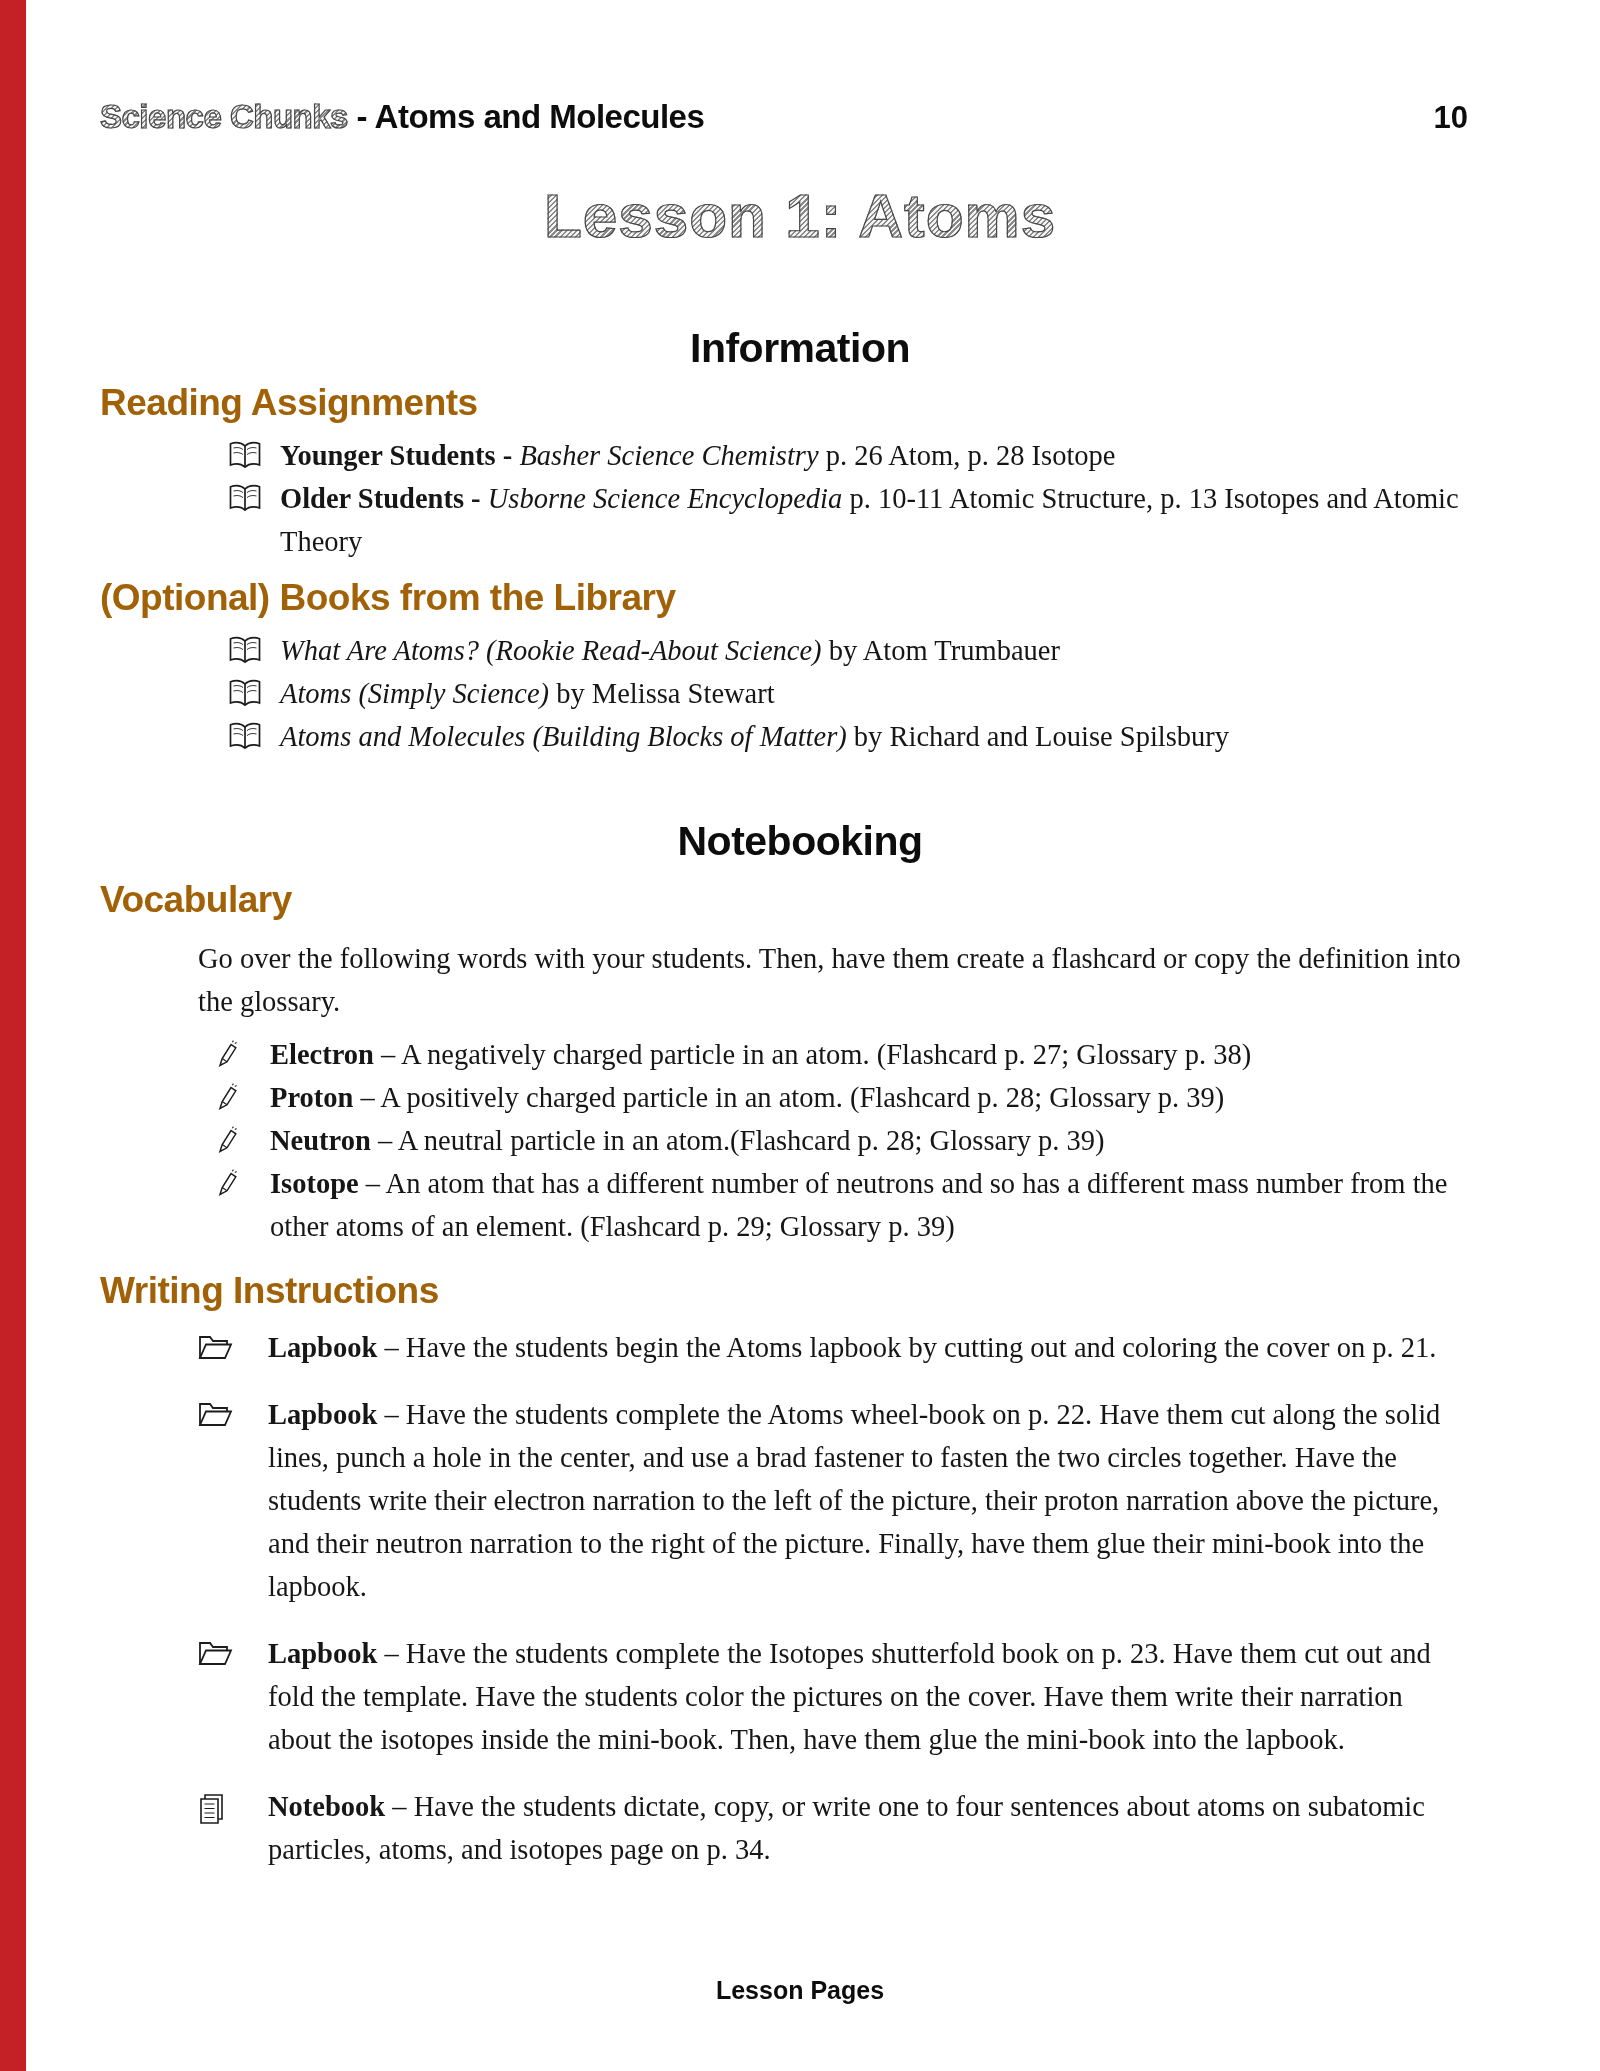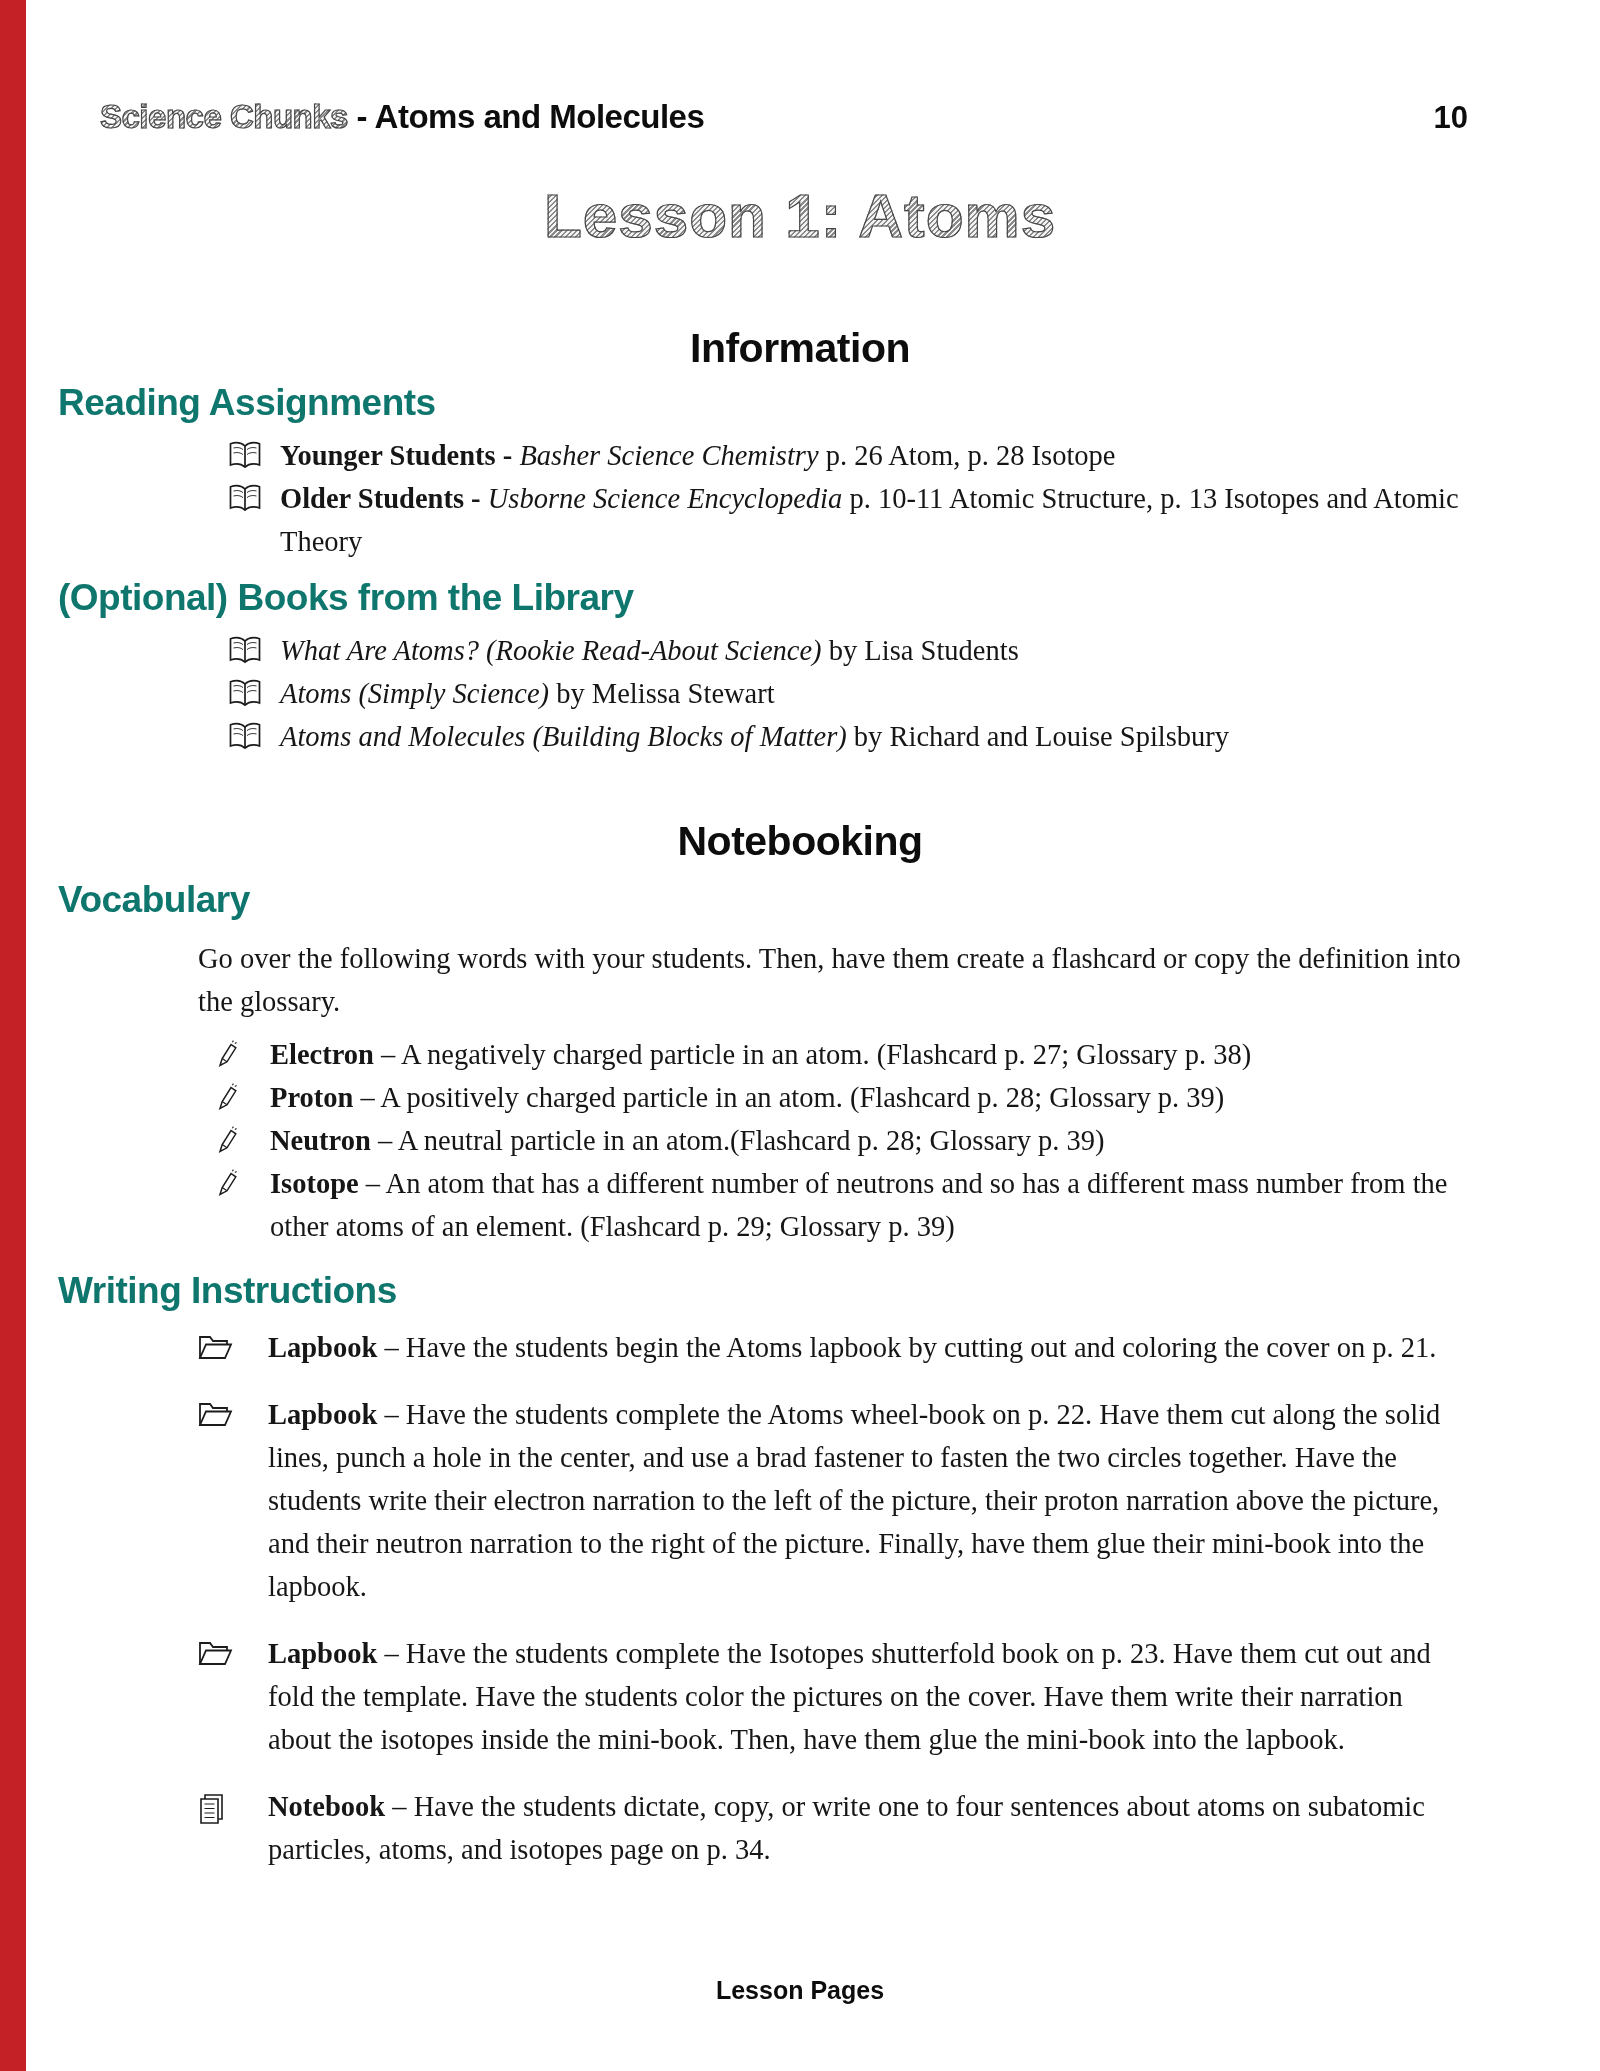--- a/index.html
+++ b/index.html
@@ -43,22 +43,22 @@
   }
 
   .section-heading {
     text-align:center; font-size:41px; font-weight:700; color:#0d0d0d;
     letter-spacing:-0.5px;
   }
   .section-heading.information { margin-top:74px; }
   .section-heading.notebooking { margin-top:60px; }
 
   .sub-heading {
-    font-size:37px; font-weight:700; color:#0f766e;
-    margin-left:58px; letter-spacing:-0.5px;
+    font-size:37px; font-weight:700; color:#a16207;
+    margin-left:100px; letter-spacing:-0.5px;
   }
   .sub-heading.reading      { margin-top:10px; }
   .sub-heading.library      { margin-top:14px; }
   .sub-heading.vocabulary   { margin-top:14px; }
   .sub-heading.writing      { margin-top:22px; }
 
   .body-text { font-size:28.5px; line-height:43px; color:#161616;padding-left:40px; }
 
   .item-list { margin-top:10px; }
   .info-item { position:relative; padding-left:240px; padding-right:120px; }
@@ -127,21 +127,21 @@
 <div class="sub-heading library sans">(Optional) Books from the Library</div>
 <div class="item-list body-text">
   <div class="info-item">
     <span class="bullet-icon">
       <svg width="34" height="30" viewBox="0 0 34 30">
           <path d="M17 6 C13 2.2 7 2.2 2.5 3.8 L2.5 25 C7 23.4 13 23.4 17 27 C21 23.4 27 23.4 31.5 25 L31.5 3.8 C27 2.2 21 2.2 17 6 Z" fill="none" stroke="#1c1c1c" stroke-width="1.7"></path>
           <path d="M17 6 L17 27" stroke="#1c1c1c" stroke-width="1.7"></path>
           <path d="M5.5 8 C9 7 13 7.6 15 9.6 M5.5 13 C9 12 13 12.6 15 14.6 M19 9.6 C21 7.6 25 7 28.5 8 M19 14.6 C21 12.6 25 12 28.5 13" stroke="#1c1c1c" stroke-width="0.9" fill="none"></path>
         </svg>
     </span>
-    <span class="italic">What Are Atoms? (Rookie Read-About Science)</span><span> by Lisa Students</span>
+    <span class="italic">What Are Atoms? (Rookie Read-About Science)</span><span> by Atom Trumbauer</span>
   </div>
   <div class="info-item">
     <span class="bullet-icon">
       <svg width="34" height="30" viewBox="0 0 34 30">
           <path d="M17 6 C13 2.2 7 2.2 2.5 3.8 L2.5 25 C7 23.4 13 23.4 17 27 C21 23.4 27 23.4 31.5 25 L31.5 3.8 C27 2.2 21 2.2 17 6 Z" fill="none" stroke="#1c1c1c" stroke-width="1.7"></path>
           <path d="M17 6 L17 27" stroke="#1c1c1c" stroke-width="1.7"></path>
           <path d="M5.5 8 C9 7 13 7.6 15 9.6 M5.5 13 C9 12 13 12.6 15 14.6 M19 9.6 C21 7.6 25 7 28.5 8 M19 14.6 C21 12.6 25 12 28.5 13" stroke="#1c1c1c" stroke-width="0.9" fill="none"></path>
         </svg>
     </span>
     <span class="italic">Atoms (Simply Science)</span><span> by Melissa Stewart</span>

